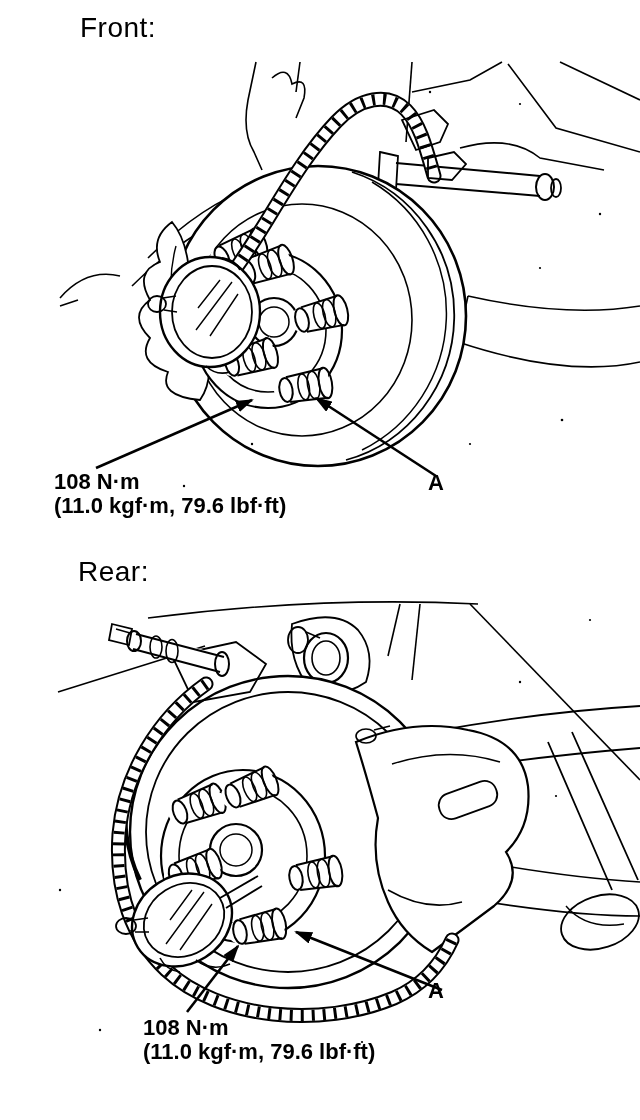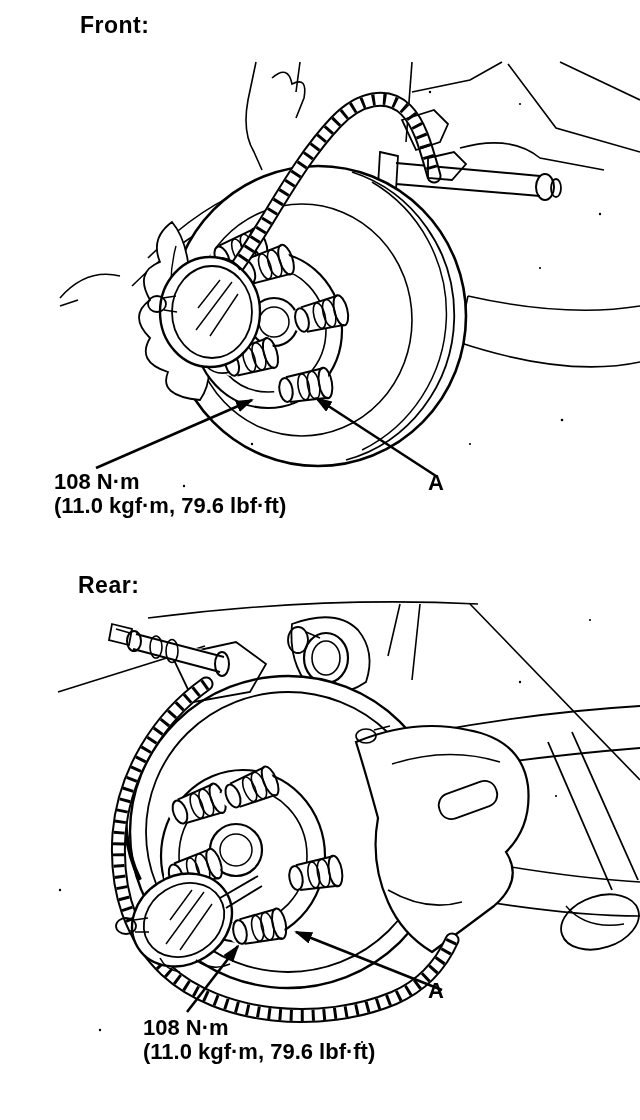--- a/index.html
+++ b/index.html
@@ -7,21 +7,21 @@
   body {
     position:relative;
     width:640px; height:1120px;
     background:#ffffff;
     font-family:"Liberation Sans", sans-serif;
     color:#000;
     overflow:hidden;
   }
   .abs { position:absolute; }
   .sec-title {
-    font-size:23px; font-weight:bold; letter-spacing:0.5px;
+    font-size:28px; font-weight:normal; letter-spacing:0.5px;
   }
   .torque {
     font-size:22px; font-weight:bold; line-height:24px; white-space:nowrap;
   }
   .part-a {
     font-size:22px; font-weight:bold;
   }
   svg { display:block; position:absolute; left:0; }
   .ink { stroke:#000; fill:none; }
 </style>
@@ -296,20 +296,20 @@
 
 <div class="abs sec-title" style="left:80px; top:12px;">Front:</div>
 
 <div class="abs torque" style="left:54px; top:470px;">
   <div>108 N·m</div>
   <div>(11.0 kgf·m, 79.6 lbf·ft)</div>
 </div>
 
 <div class="abs part-a" style="left:428px; top:470px;">A</div>
 
-<div class="abs sec-title" style="left:78px; top:556px;margin-top:16px;">Rear:</div>
+<div class="abs sec-title" style="left:78px; top:556px;">Rear:</div>
 
 <div class="abs torque" style="left:143px; top:1016px;">
   <div>108 N·m</div>
   <div>(11.0 kgf·m, 79.6 lbf·ft)</div>
 </div>
 
 <div class="abs part-a" style="left:428px; top:978px;">A</div>
 
 </body></html>

